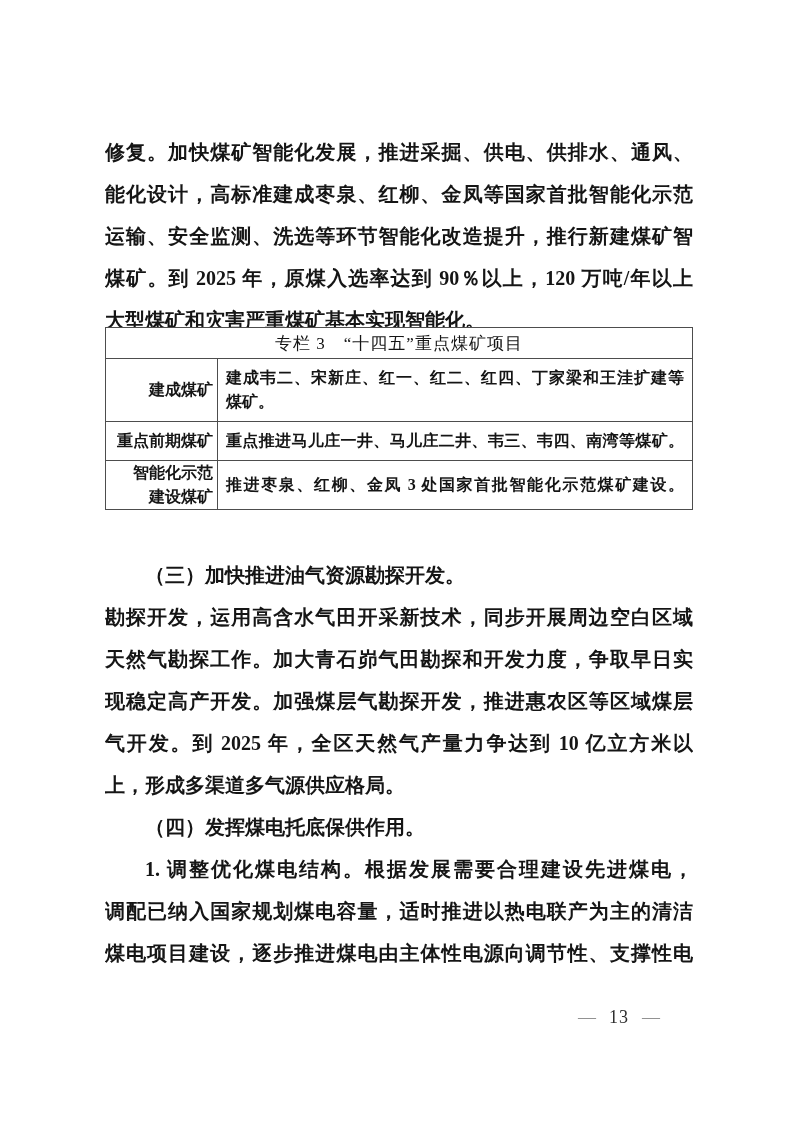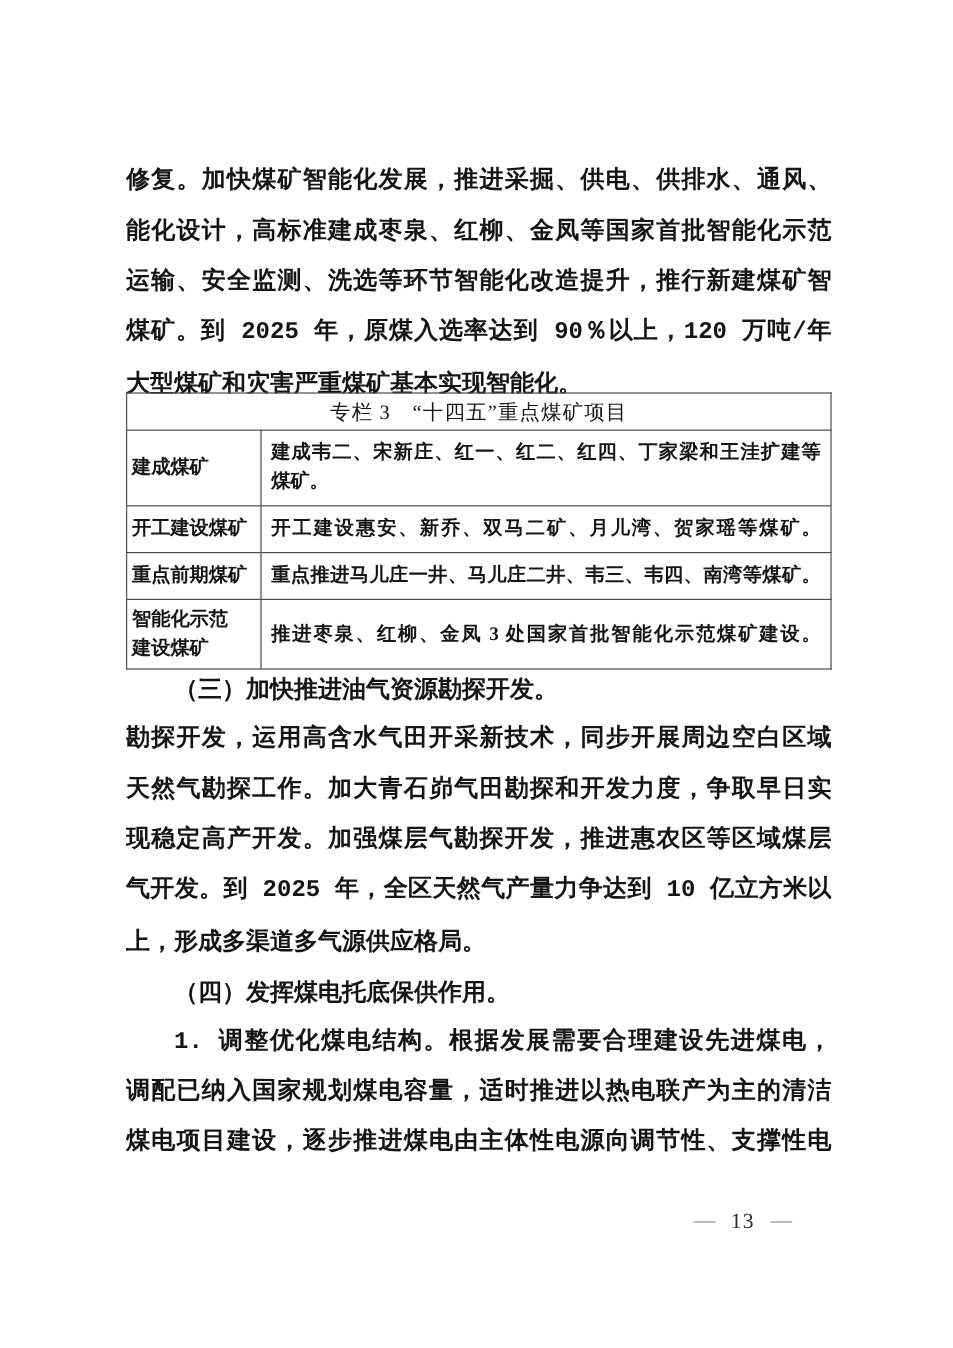--- a/index.html
+++ b/index.html
@@ -12,39 +12,39 @@
   .page { position:absolute; inset:0; background:#ffffff; }
 
   
   .textblock { position:absolute; left:105px; width:588px; }
   #intro-block { top:131px; }
   #body-block  { top:554px; }
   .line {
     height:42px; line-height:42px; font-size:20px; font-weight:600;
     text-align:left; overflow:hidden;
   }
-  .line.j { text-align:justify; text-align-last:justify; text-justify:inter-character;font-family:Liberation Mono, monospace; }
+  .line.j { text-align:justify; text-align-last:justify; text-justify:inter-character; }
   .line.b { font-weight:700; }
   .line.ind { padding-left:40px; }
   .line.j.ind { width:548px; }
 
   
   #box-table {
     position:absolute; left:105px; top:327px; width:588px;
     border-collapse:collapse; table-layout:fixed;
     font-weight:700;
   }
   #box-table th, #box-table td { border:1px solid #4d4d4d; background:#ffffff; }
   #box-table th.title {
     height:30px; font-size:17px; font-weight:400; text-align:center;
     letter-spacing:1px; padding:0;
   }
   #box-table td { vertical-align:middle; font-size:16px; }
   #box-table col.c-label { width:112px; }
-  #box-table td.label { text-align:left; padding:0 4px; }
+  #box-table td.label { text-align:right; padding:0 4px; }
   #box-table td.content { padding:0 8px; }
   #box-table .cell-line { line-height:24px; }
   #box-table td.content .cell-line.j { text-align:justify; text-align-last:justify; text-justify:inter-character; }
   #box-table tbody tr:nth-child(1) td { height:62px; }
   #box-table tbody tr:nth-child(2) td { height:38px; }
   #box-table tbody tr:nth-child(3) td { height:38px; }
   #box-table tbody tr:nth-child(4) td { height:57px; }
 
   
   #page-number {
@@ -83,28 +83,20 @@
     <td class="label">
             <div class="cell-line">建成煤矿</div>
           </td>
     <td class="content">
             <div class="cell-line j">建成韦二、宋新庄、红一、红二、红四、丁家梁和王洼扩建等</div>
             <div class="cell-line">煤矿。</div>
           </td>
   </tr>
         <tr>
     <td class="label">
-            <div class="cell-line">开工建设煤矿</div>
-          </td>
-    <td class="content">
-            <div class="cell-line j">开工建设惠安、新乔、双马二矿、月儿湾、贺家瑶等煤矿。</div>
-          </td>
-  </tr>
-        <tr>
-    <td class="label">
             <div class="cell-line">重点前期煤矿</div>
           </td>
     <td class="content">
             <div class="cell-line j">重点推进马儿庄一井、马儿庄二井、韦三、韦四、南湾等煤矿。</div>
           </td>
   </tr>
         <tr>
     <td class="label">
             <div class="cell-line">智能化示范</div>
             <div class="cell-line">建设煤矿</div>

